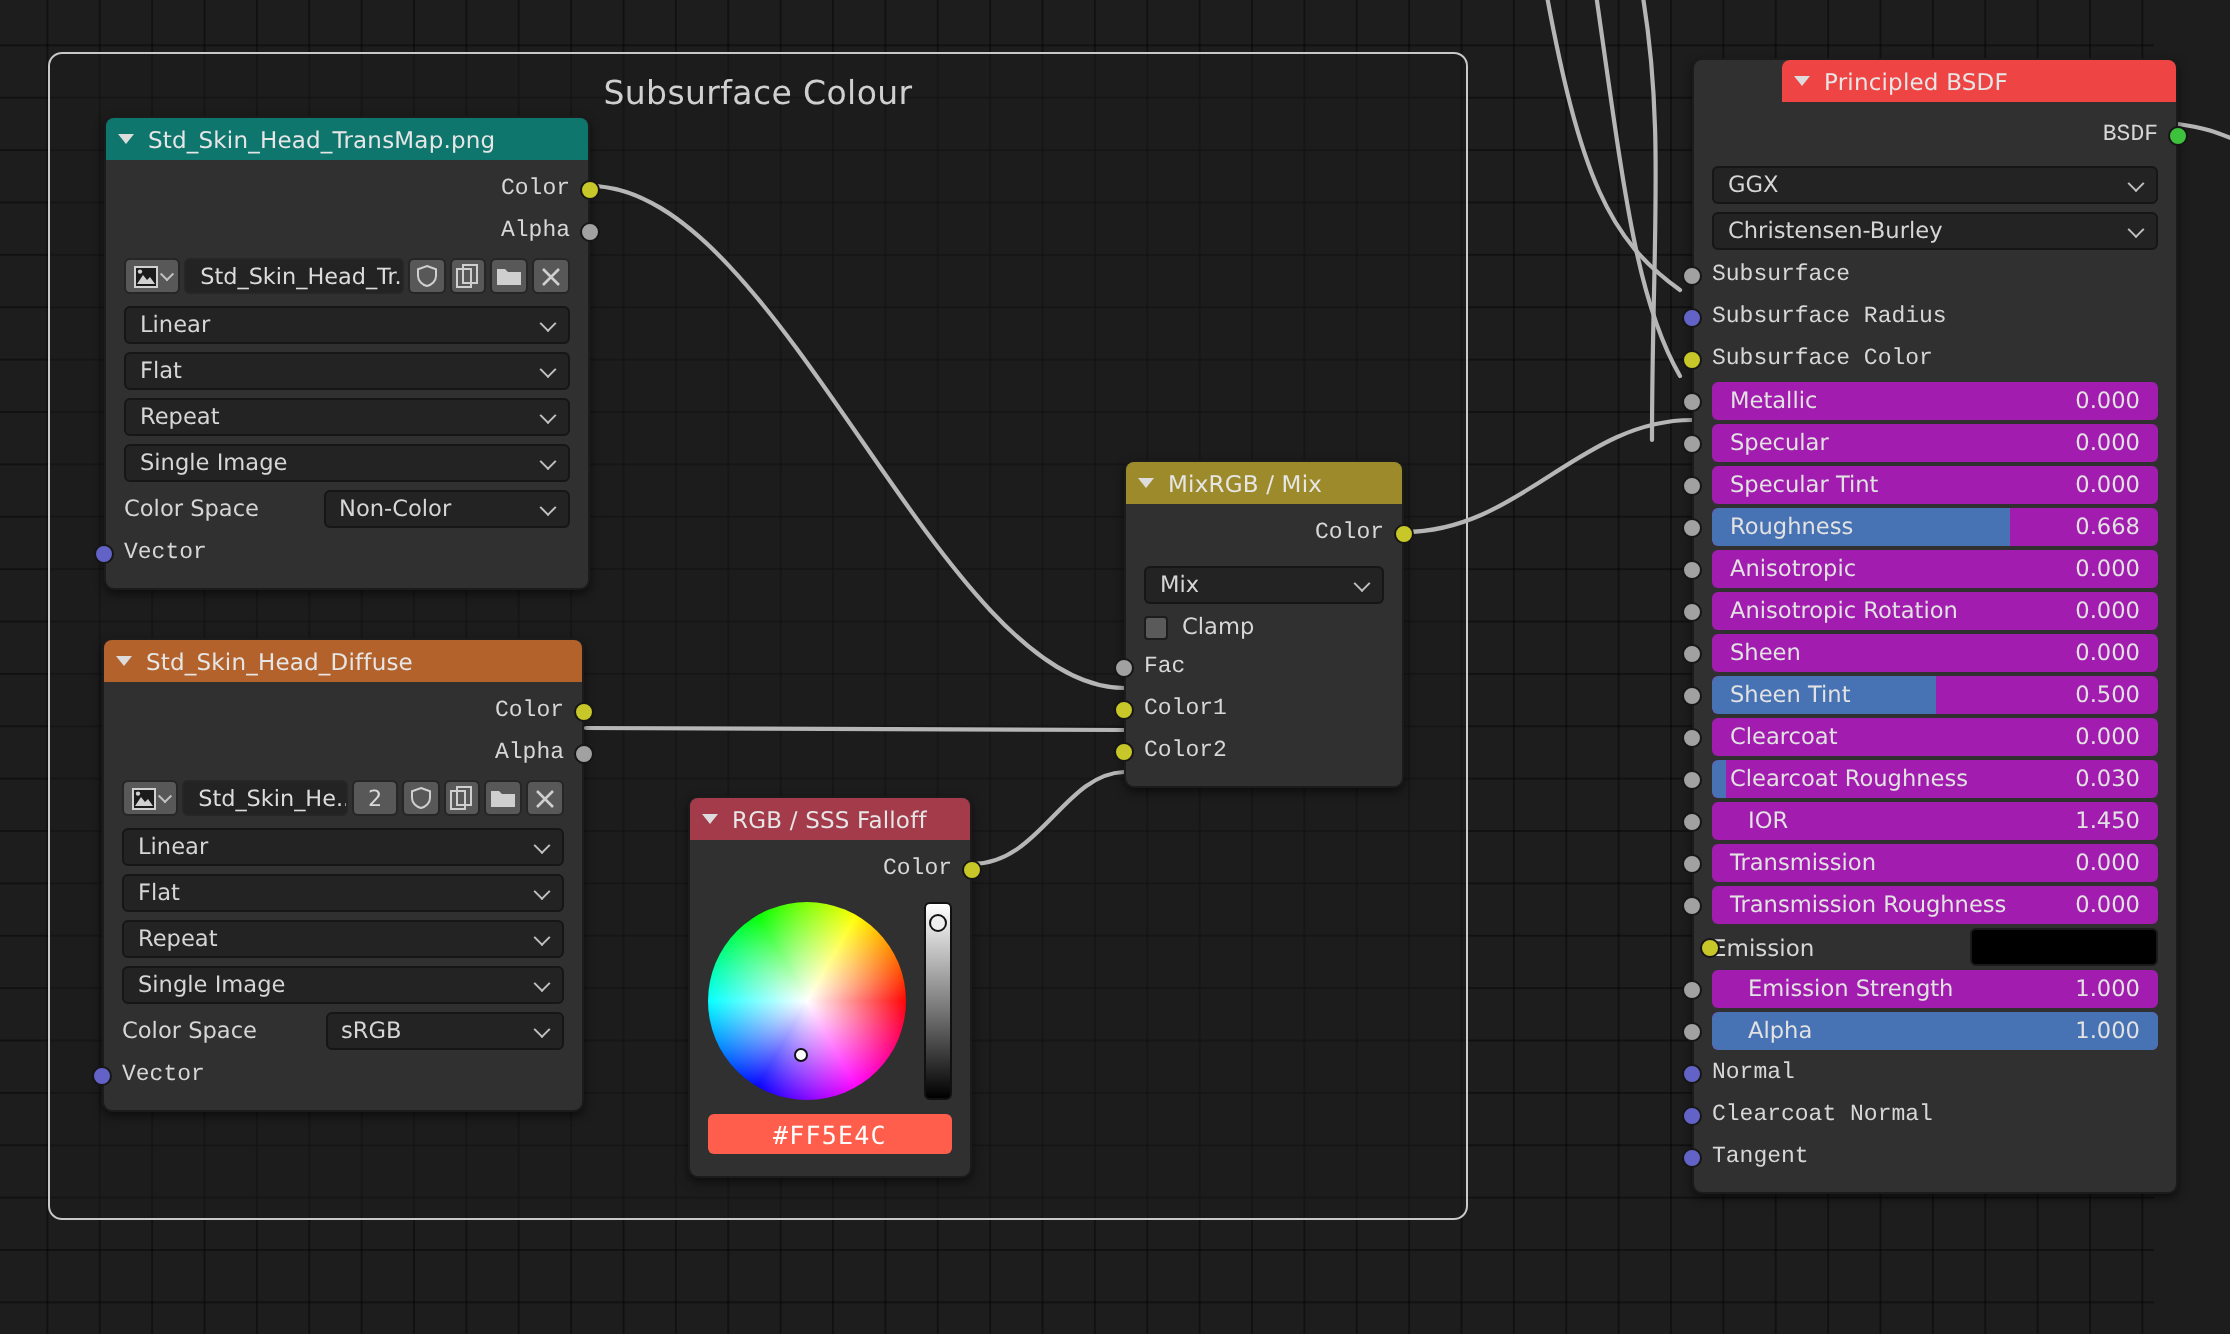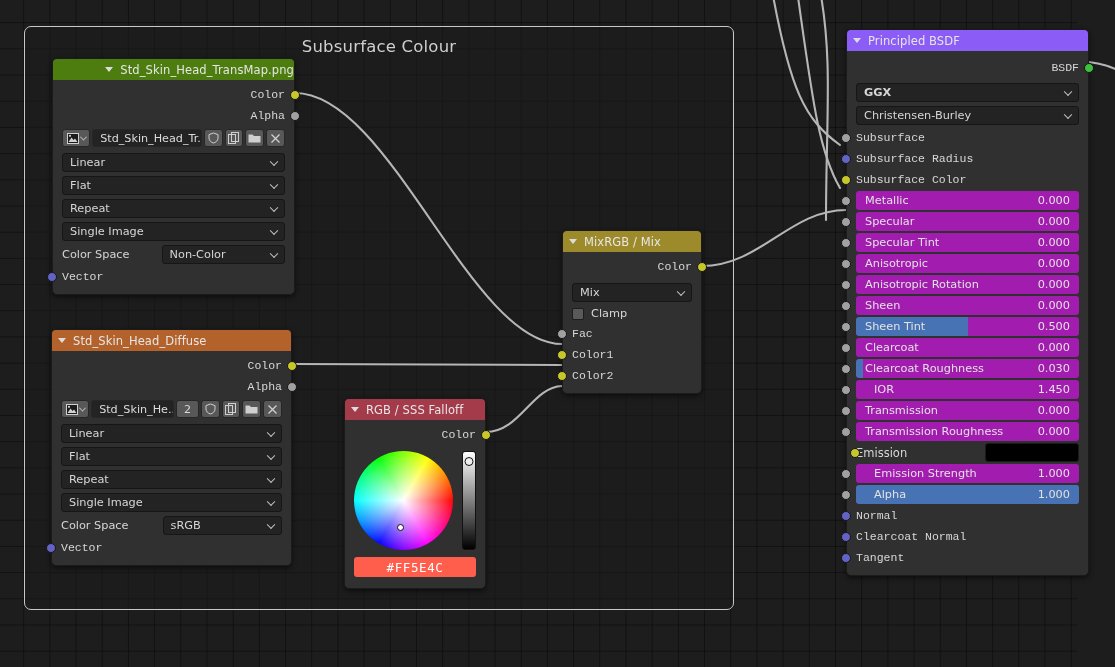--- a/index.html
+++ b/index.html
@@ -214,21 +214,21 @@
 
       <path d="M 293,364 C 380,364 470,365 562,365"></path>
 
       <path d="M 486,432 C 520,432 532,387 562,386"></path>
 
       <path d="M 702,266 C 760,266 790,210 846,210"></path>
     </g>
   </svg>
 
   <div class="node" style="left:52px; top:58px; width:243px;">
-    <div class="node-header" style="background:#4d7c0f;justify-content:flex-end;">
+    <div class="node-header" style="background:#0f766e;">
       <span class="tri"></span>
       <span>Std_Skin_Head_TransMap.png</span>
     </div>
     <div class="node-body">
       <div class="row out">
         <span>Color</span>
         <span class="sock out s-color"></span>
       </div>
       <div class="row out">
         <span>Alpha</span>
@@ -299,21 +299,21 @@
           <span class="chev"></span>
         </div>
       </div>
       <div class="row">
         <span class="sock in s-vec"></span>
         <span>Vector</span>
       </div>
     </div>
   </div>
 
-  <div class="node" style="left:51px; top:329px; width:241px;">
+  <div class="node" style="left:51px; top:319px; width:241px;">
     <div class="node-header" style="background:#b4622c;">
       <span class="tri"></span>
       <span>Std_Skin_Head_Diffuse</span>
     </div>
     <div class="node-body">
       <div class="row out">
         <span>Color</span>
         <span class="sock out s-color"></span>
       </div>
       <div class="row out">
@@ -449,31 +449,31 @@
         <span>Color1</span>
       </div>
       <div class="row">
         <span class="sock in s-color"></span>
         <span>Color2</span>
       </div>
     </div>
   </div>
 
   <div class="node" style="left:846px; top:29px; width:243px;">
-    <div class="node-header" style="background:#8b5cf6;">
+    <div class="node-header" style="background:#ef4444;margin-left:44px;">
       <span class="tri"></span>
       <span>Principled BSDF</span>
     </div>
     <div class="node-body" style="padding-top:6px;">
       <div class="row out">
         <span>BSDF</span>
         <span class="sock out s-shade"></span>
       </div>
 
-      <div class="wrow" style="padding-top:5px;font-weight:bold;">
+      <div class="wrow" style="padding-top:5px;">
         <div class="dropdown">
           <span>GGX</span>
           <span class="chev"></span>
         </div>
       </div>
       <div class="wrow">
         <div class="dropdown">
           <span>Christensen-Burley</span>
           <span class="chev"></span>
         </div>
@@ -504,20 +504,28 @@
         <div class="slider">
           <span class="nm">Specular</span>
           <span class="vl">0.000</span>
         </div>
       </div>
       <div class="vrow">
         <span class="sock in s-gray" style="left:-6px;"></span>
         <div class="slider">
           <span class="nm">Specular Tint</span>
           <span class="vl">0.000</span>
+        </div>
+      </div>
+      <div class="vrow">
+        <span class="sock in s-gray" style="left:-6px;"></span>
+        <div class="slider">
+          <span class="fill" style="width:66.8%;"></span>
+          <span class="nm">Roughness</span>
+          <span class="vl">0.668</span>
         </div>
       </div>
       <div class="vrow">
         <span class="sock in s-gray" style="left:-6px;"></span>
         <div class="slider">
           <span class="nm">Anisotropic</span>
           <span class="vl">0.000</span>
         </div>
       </div>
       <div class="vrow">

